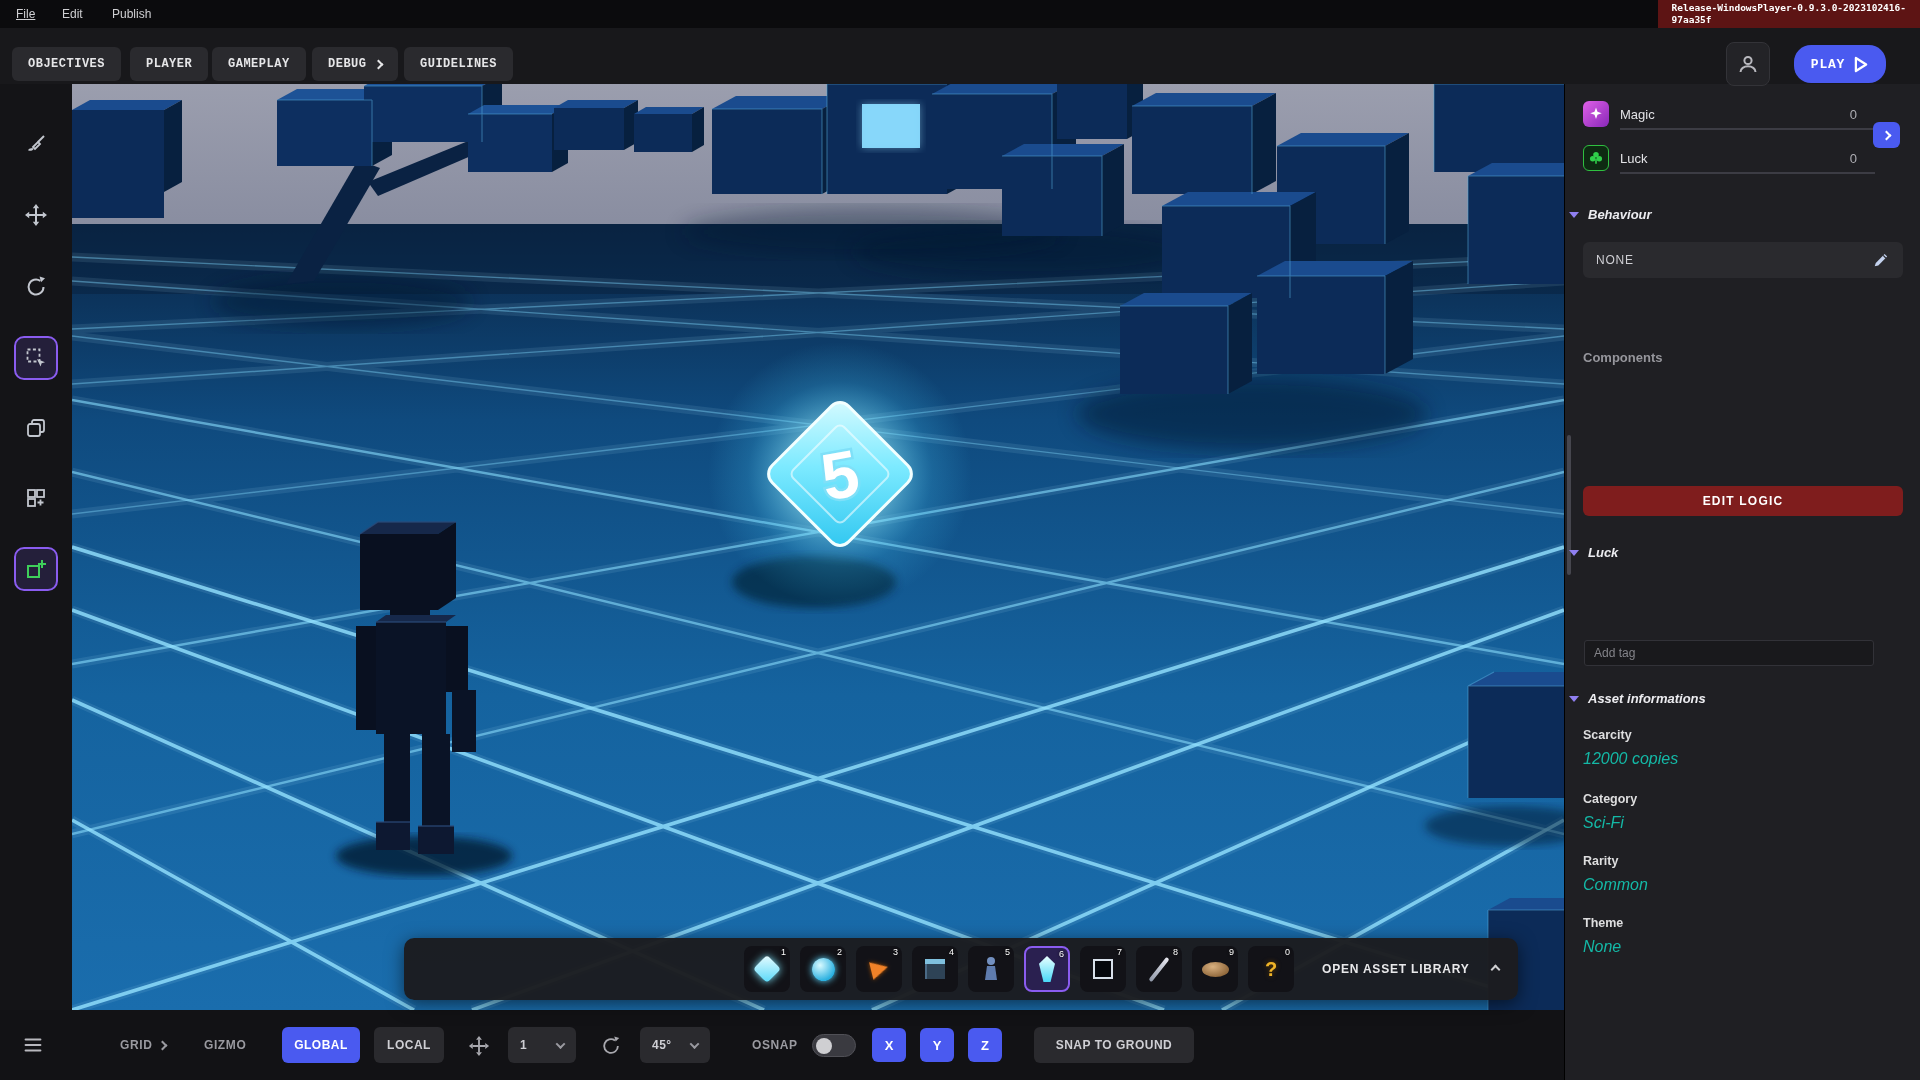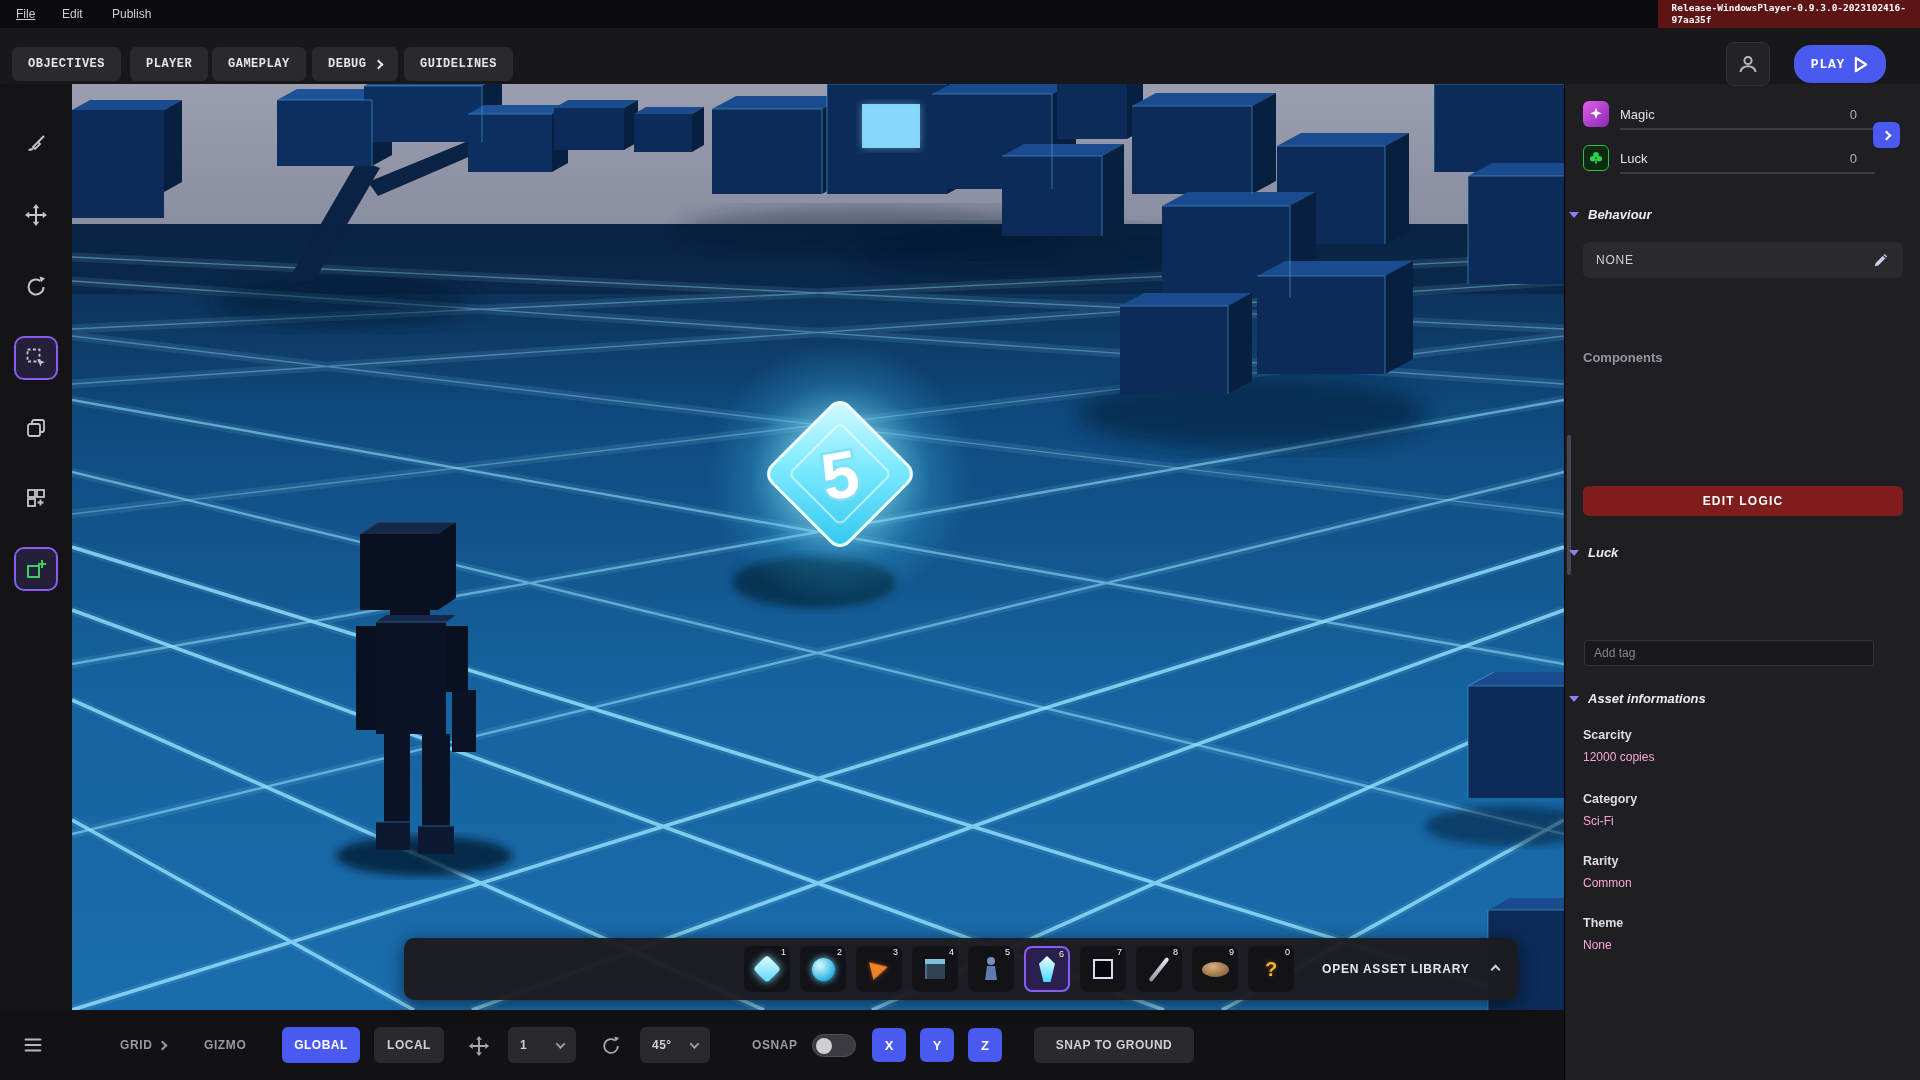--- a/index.html
+++ b/index.html
@@ -99,21 +99,21 @@
   .field { position:absolute; left:18px; width:320px; height:36px; background:#2a2a2e; border-radius:6px;
            display:flex; align-items:center; padding:0 13px; color:#cfcfd4; font-size:12px; letter-spacing:.8px; }
   #edit-logic { position:absolute; left:18px; top:402px; width:320px; height:30px; border-radius:6px;
                 background:#7f1d1d; color:#fff; font-size:12px; font-weight:bold; letter-spacing:1.2px;
                 display:flex; align-items:center; justify-content:center; }
   #tag-input { position:absolute; left:19px; top:556px; width:290px; height:26px; background:#19191c;
                border:1px solid #323238; border-radius:3px; color:#cfcfd2; font-size:12px; padding:0 9px;
                font-family:"Liberation Sans", sans-serif; }
   #tag-input::placeholder { color:#84848a; }
   .info-label { position:absolute; left:18px; color:#dededf; font-size:12.5px; font-weight:bold; }
-  .info-value { position:absolute; left:18px; color:#f9a8d4; font-size:12px; }
+  .info-value { position:absolute; left:18px; color:#14b8a6; font-size:16px;font-style:italic; }
   .comp-label { position:absolute; left:18px; color:#96969c; font-size:13px; font-weight:bold; }
   #panel-scrollbar { position:absolute; left:2px; top:351px; width:4px; height:140px; background:#46464e; border-radius:2px; }
   #expand-chev { position:absolute; left:308px; top:38px; width:27px; height:26px; background:#4a5af0;
                  border-radius:6px; display:flex; align-items:center; justify-content:center; color:#fff; }
 
   
   .chev { display:inline-block; width:7px; height:7px; border:0 solid currentColor; }
   .chev-d { border-right-width:2px; border-bottom-width:2px; transform:rotate(45deg) translate(-1px,-1px); }
   .chev-u { border-right-width:2px; border-bottom-width:2px; transform:rotate(-135deg); }
   .chev-r { border-right-width:2px; border-bottom-width:2px; transform:rotate(-45deg); }

